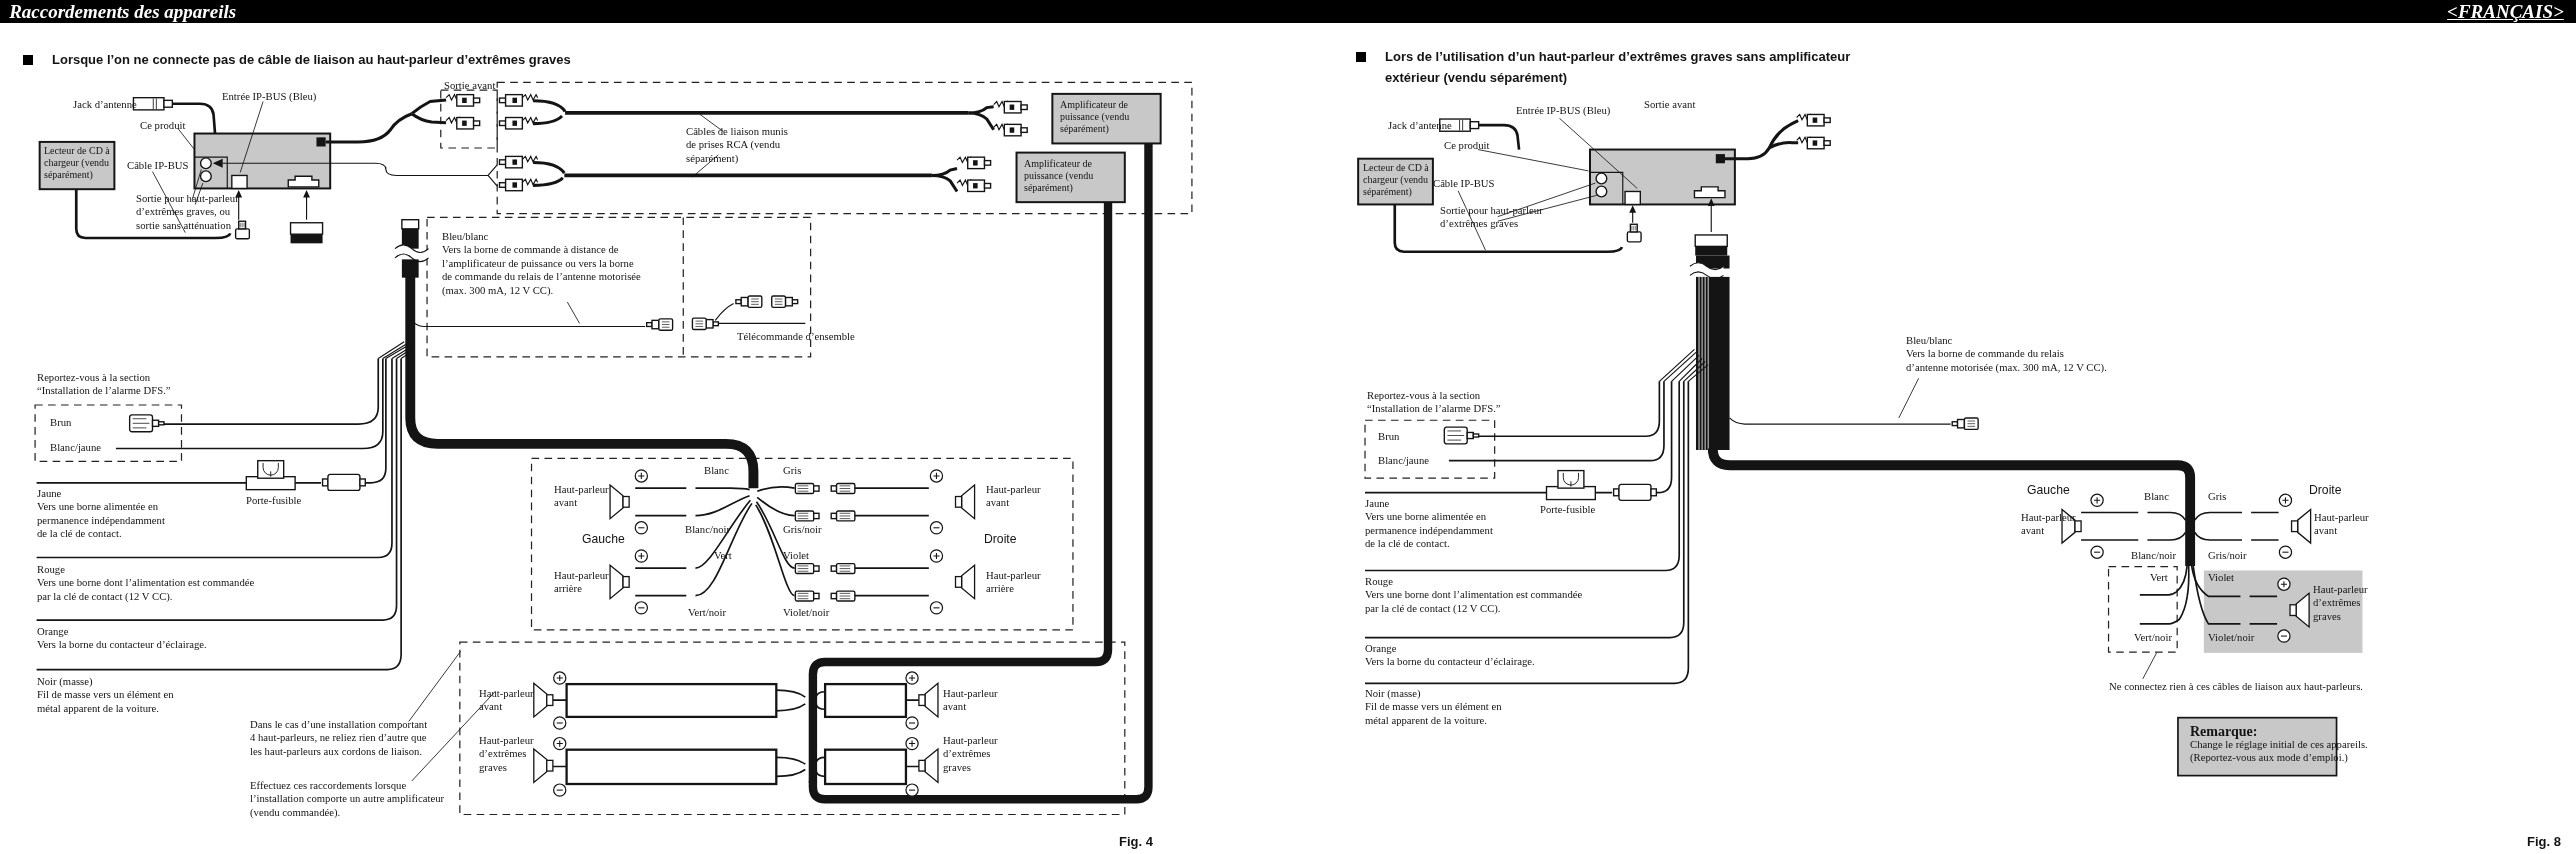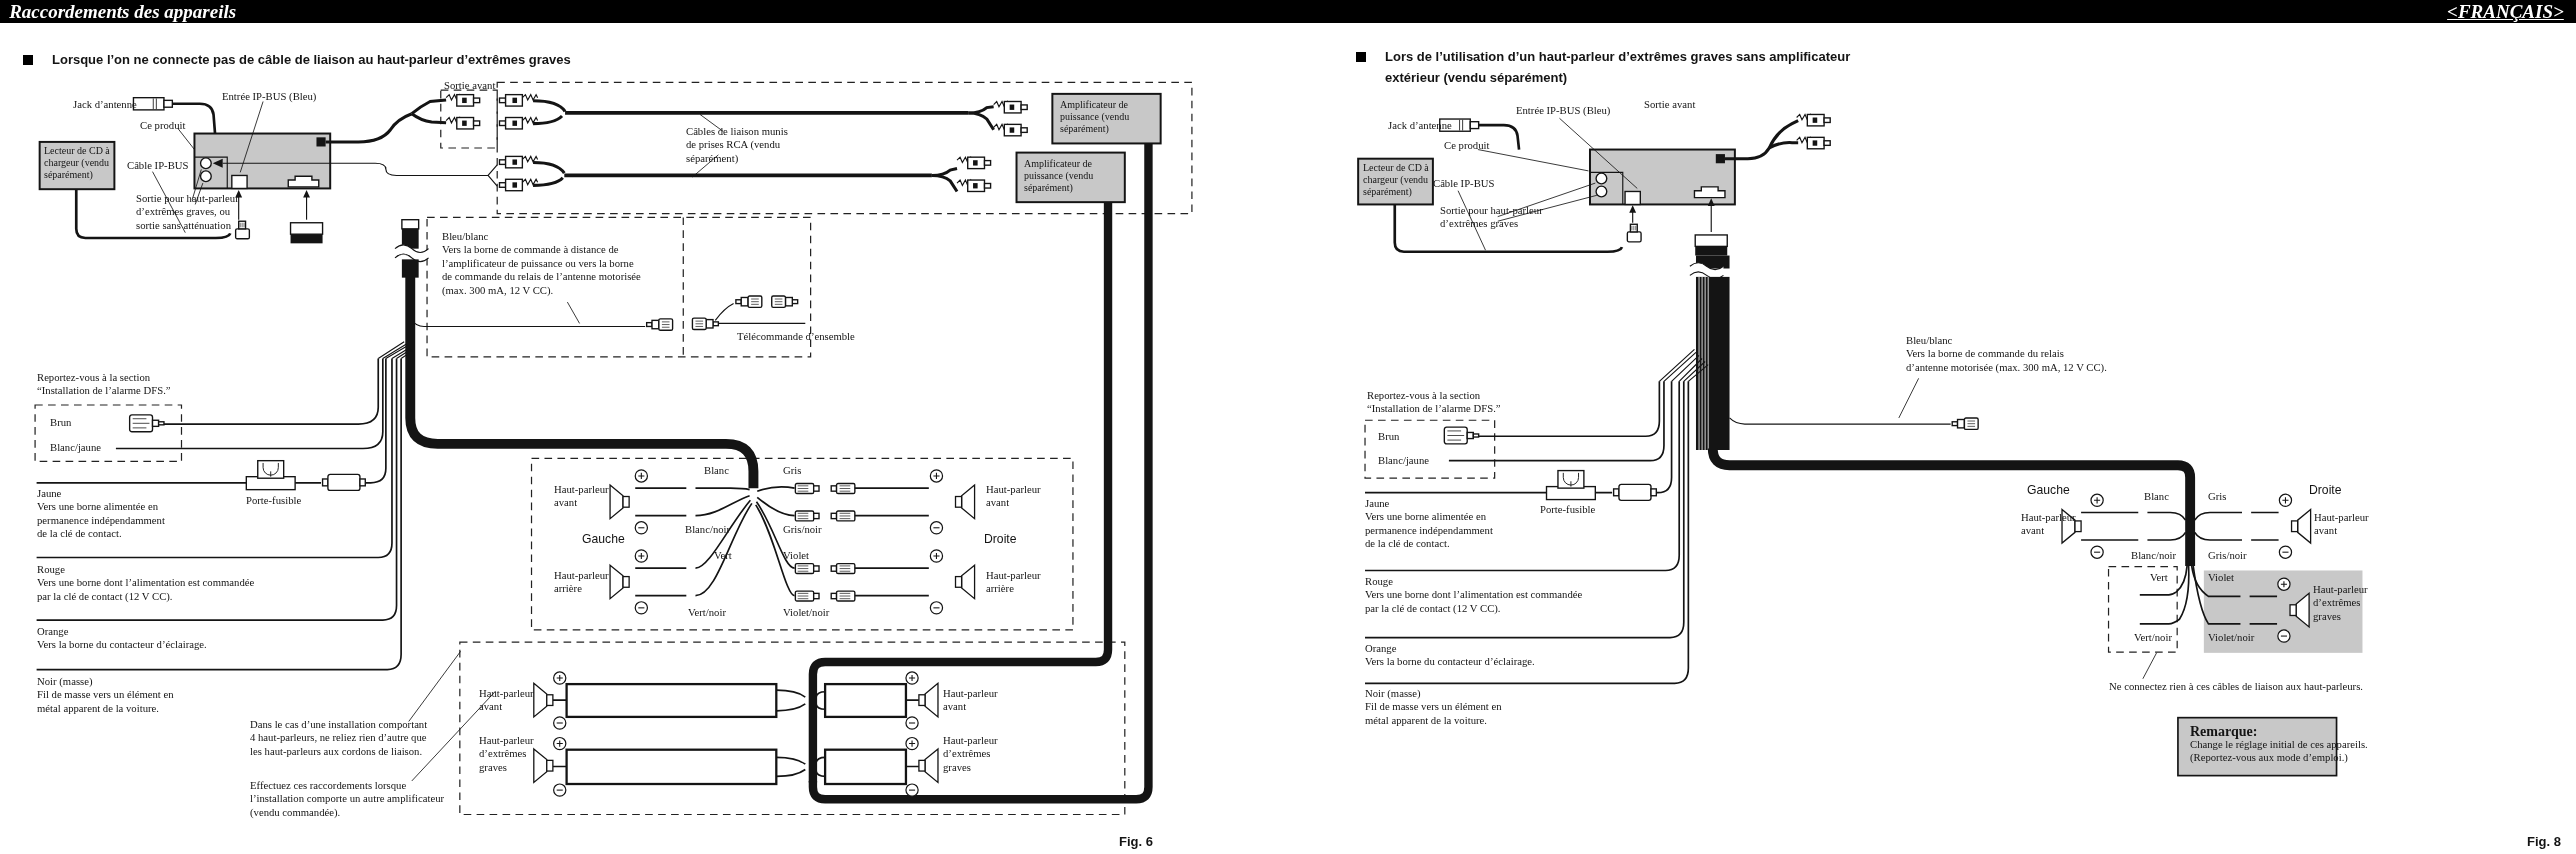--- a/index.html
+++ b/index.html
@@ -454,21 +454,21 @@
     <div class="lbl" style="left:943px;top:734px">Haut-parleur
 d’extrêmes
 graves</div>
     <div class="lbl" style="left:250px;top:718px">Dans le cas d’une installation comportant
 4 haut-parleurs, ne reliez rien d’autre que
 les haut-parleurs aux cordons de liaison.</div>
     <div class="lbl" style="left:250px;top:779px">Effectuez ces raccordements lorsque
 l’installation comporte un autre amplificateur
 (vendu commandée).</div>
 
-    <div class="figlab" style="left:1119px;top:834px">Fig. 6</div>
+    <div class="figlab" style="left:1119px;top:834px">Fig. 4</div>
   </div>
 
   <div>
     <div class="bullet" style="left:1356px;top:52px"></div>
     <div class="sechead" style="left:1373px;top:47px">Lors de l’utilisation d’un haut-parleur d’extrêmes graves sans amplificateur
 extérieur (vendu séparément)</div>
 
     <div class="lbl" style="left:1388px;top:119px">Jack d’antenne</div>
     <div class="lbl" style="left:1516px;top:104px">Entrée IP-BUS (Bleu)</div>
     <div class="lbl" style="left:1644px;top:98px">Sortie avant</div>

